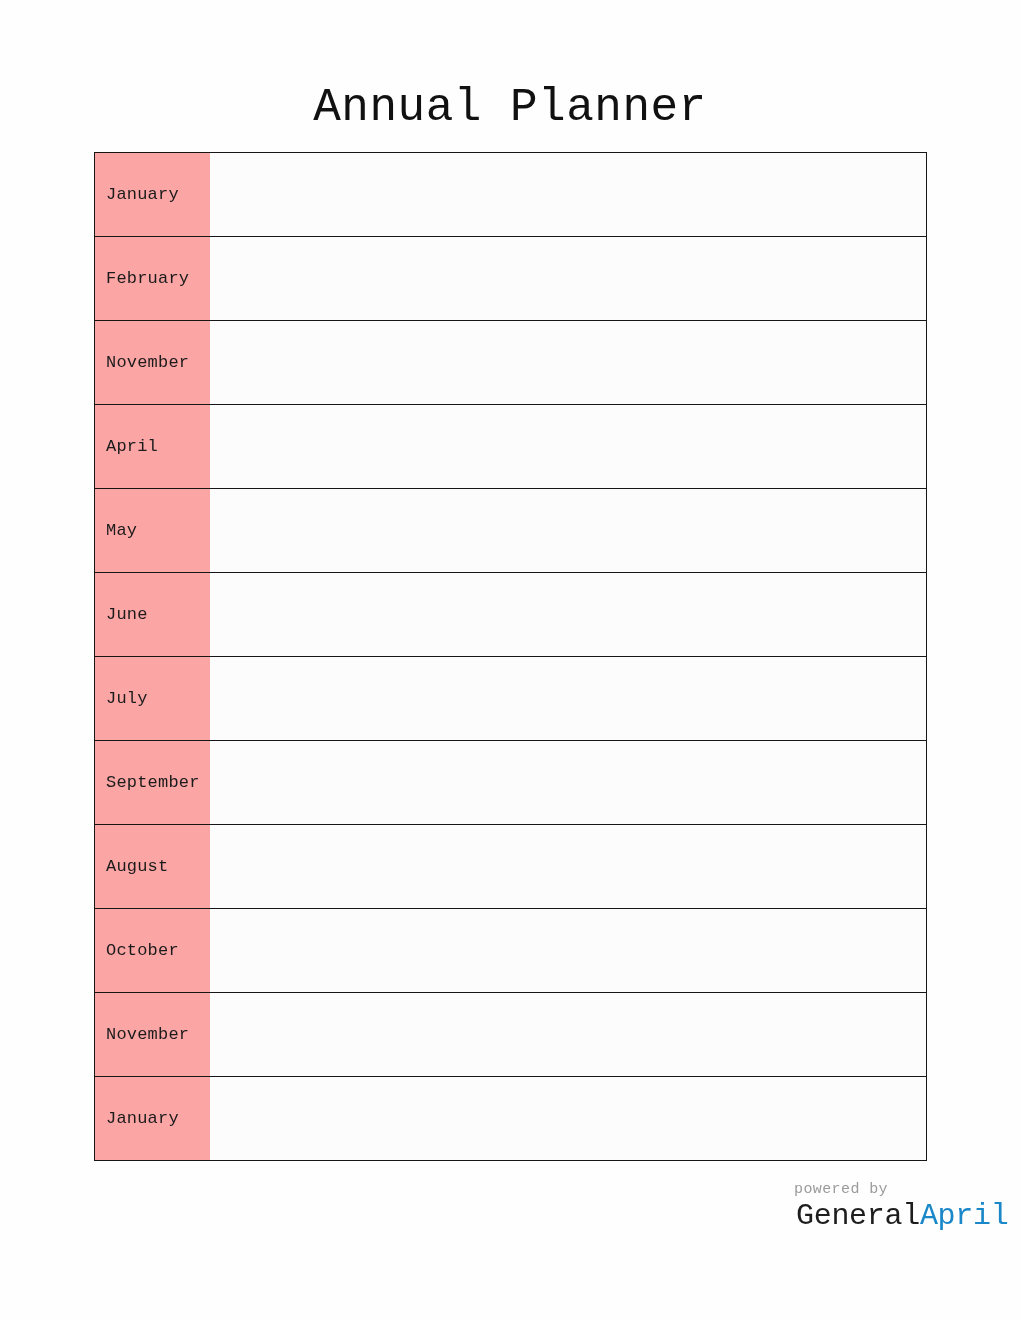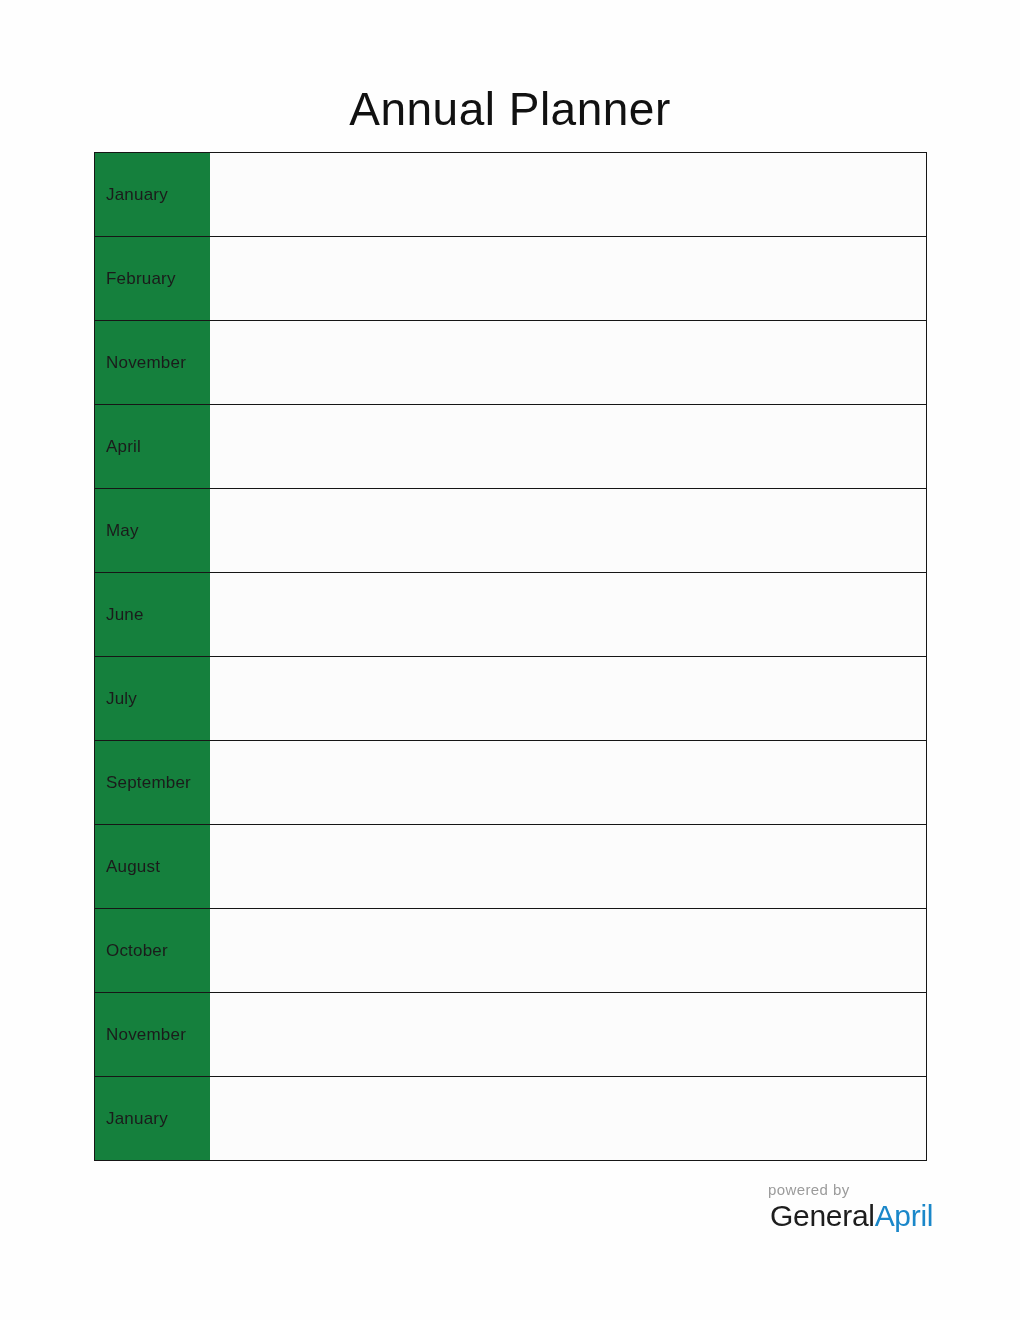--- a/index.html
+++ b/index.html
@@ -5,21 +5,21 @@
   html, body {
     margin: 0;
     padding: 0;
     background: #ffffff;
   }
   .page {
     position: relative;
     width: 1020px;
     height: 1320px;
     background: #fefefe;
-    font-family: Liberation Sans, sans-serif;
+    font-family: Liberation Mono, monospace;
     overflow: hidden;
   }
   .page-title {
     position: absolute;
     top: 82px;
     left: 0;
     width: 100%;
     margin: 0;
     text-align: center;
     font-size: 46px;
@@ -38,32 +38,32 @@
   .planner-table tr {
     height: 84px;
     border-bottom: 1px solid #161616;
   }
   .planner-table td {
     vertical-align: middle;
     box-sizing: border-box;
   }
   td.month-label {
     width: 115px;
-    background: #15803d;
+    background: #fca5a5;
     padding-left: 11px;
     font-size: 17px;
     color: #1b1b1b;
     letter-spacing: 0.2px;
   }
   td.month-content {
     background: #fcfcfc;
   }
   .brand-footer {
     position: absolute;
-    left: 761px;
+    left: 787px;
     top: 1181px;
   }
   .powered-by {
     font-size: 15px;
     color: #9b9b9b;
     letter-spacing: 0.4px;
     margin-left: 7px;
   }
   .brand-logo {
     font-size: 30px;

